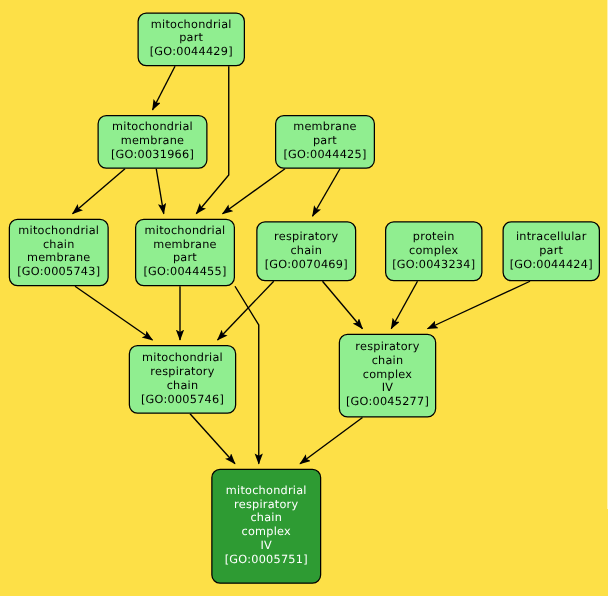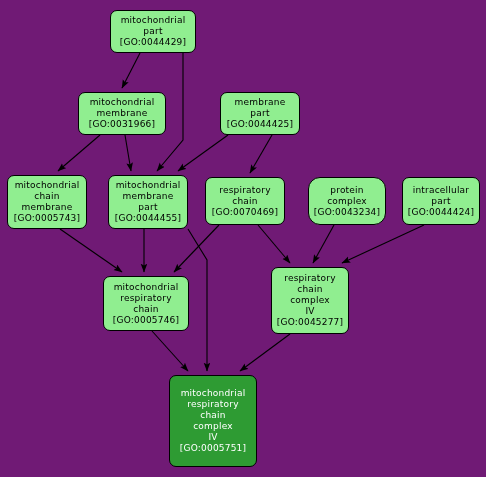--- a/index.html
+++ b/index.html
@@ -4,21 +4,21 @@
 <style>
   html, body {
     margin: 0;
     padding: 0;
     background: #ffffff;
   }
   #graph {
     position: relative;
     width: 486px;
     height: 477px;
-    background: #701a75;
+    background: #fde047;
     overflow: hidden;
     font-family: "DejaVu Sans", sans-serif;
   }
   #edge-layer {
     position: absolute;
     left: 0;
     top: 0;
     width: 486px;
     height: 477px;
     pointer-events: none;
@@ -104,21 +104,21 @@
         <span class="lbl">mitochondrial</span>
         <span class="lbl">membrane</span>
         <span class="lbl">part</span>
         <span class="lbl">[GO:0044455]</span>
       </div>
       <div class="node" style="left: 205px; top: 177px; width: 80px; height: 48px;">
         <span class="lbl">respiratory</span>
         <span class="lbl">chain</span>
         <span class="lbl">[GO:0070469]</span>
       </div>
-      <div class="node" style="left: 308px; top: 177px; width: 78px; height: 48px; border-radius: 12px;">
+      <div class="node" style="left: 308px; top: 177px; width: 78px; height: 48px;">
         <span class="lbl">protein</span>
         <span class="lbl">complex</span>
         <span class="lbl">[GO:0043234]</span>
       </div>
       <div class="node" style="left: 402px; top: 177px; width: 78px; height: 48px;">
         <span class="lbl">intracellular</span>
         <span class="lbl">part</span>
         <span class="lbl">[GO:0044424]</span>
       </div>
       <div class="node" style="left: 103px; top: 276px; width: 86px; height: 55px;">

